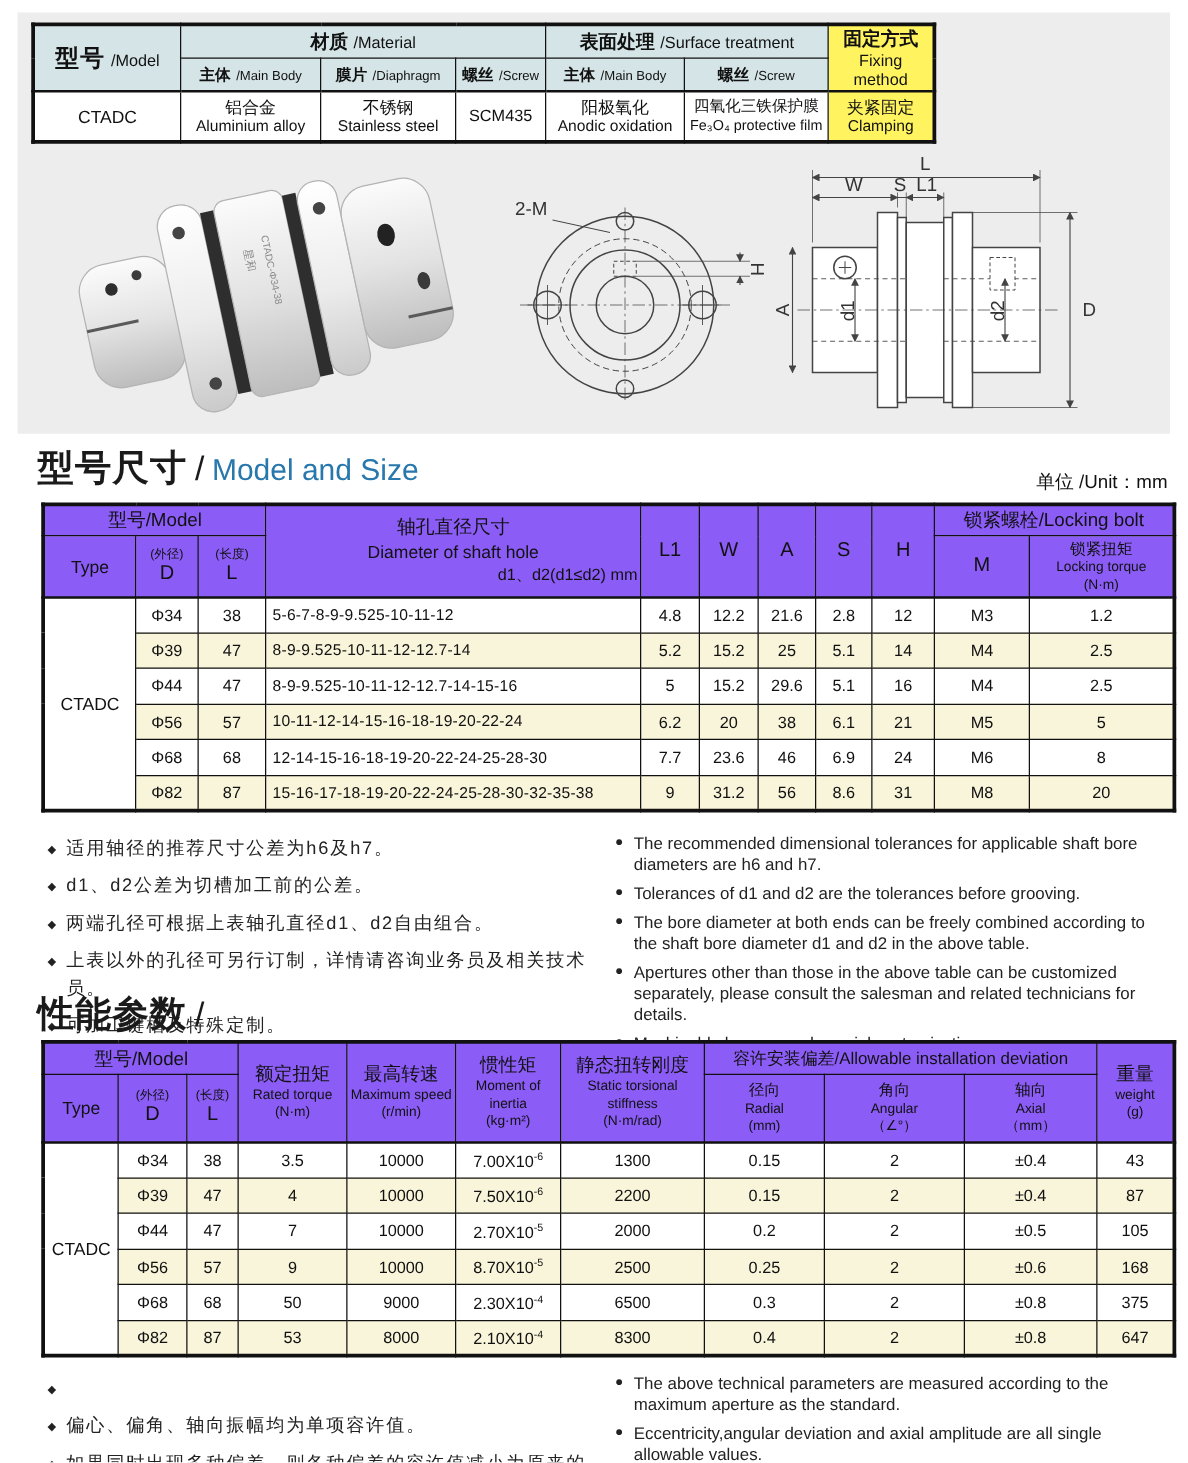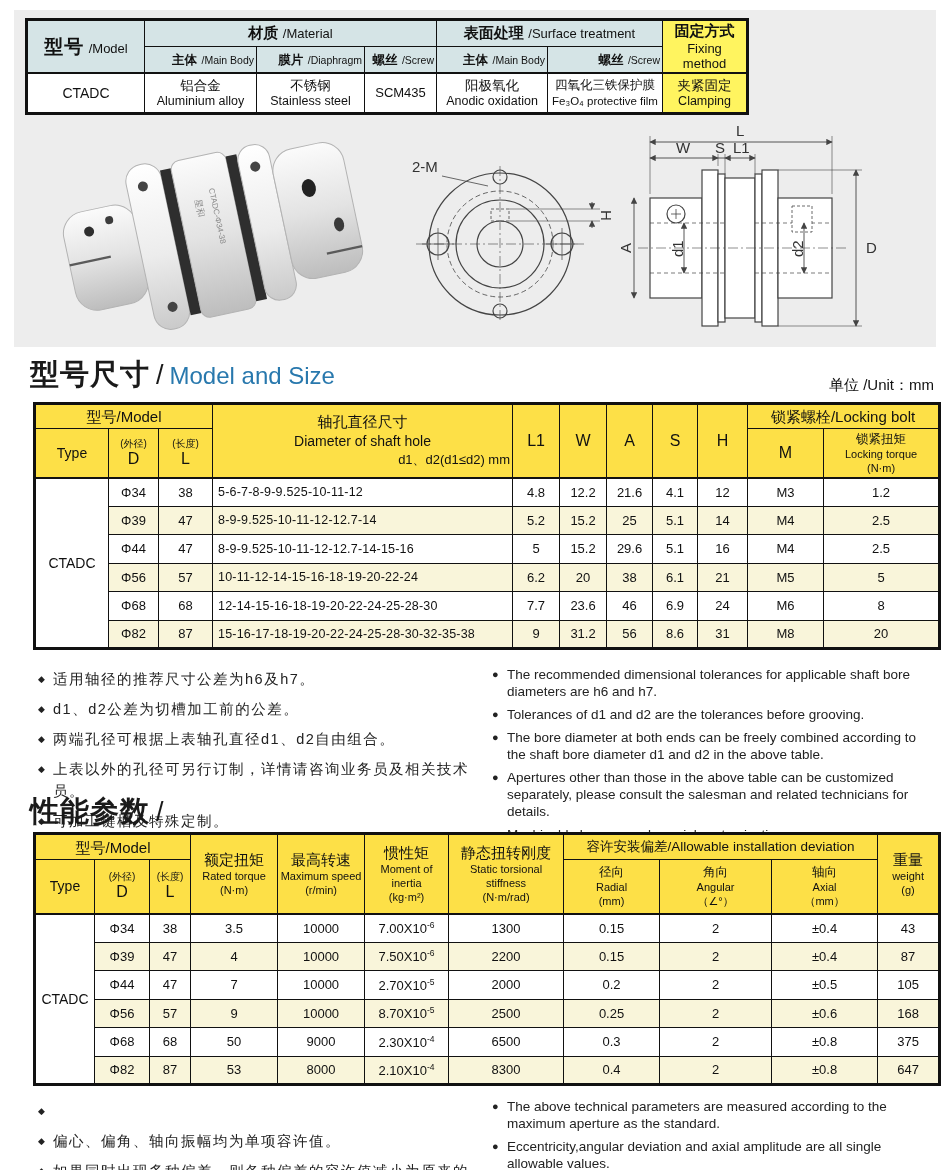--- a/index.html
+++ b/index.html
@@ -17,35 +17,35 @@
   .mt-head { background:#d5e4e6; }
   .yellow { background:#fff45f; }
   .zh-lg { font-size:19px; font-weight:bold; letter-spacing:1px; }
   .en-md { font-size:13px; }
   .zh-md { font-size:15px; font-weight:bold; }
   .zh-sm { font-size:12.5px; font-weight:bold; }
   .en-sm { font-size:10.5px; }
   .cell-zh { font-size:13.5px; line-height:17px; }
   .cell-en { font-size:12.5px; line-height:15px; }
   .mt-r1 td { height:27px; }
-  .mt-r2 td { height:26px;text-align:right; }
+  .mt-r2 td { height:26px; }
   .mt-r3 td { height:40px; }
 
   
   .sec-title { position:absolute; left:30px; display:flex; align-items:baseline; white-space:nowrap; }
   .sec-title .t-zh { font-size:29px; font-weight:bold; color:#1a1a1a; letter-spacing:1px; }
   .sec-title .t-sep { font-size:27px; font-weight:300; color:#1a1a1a; margin:0 6px; }
   .sec-title .t-en { font-size:24px; color:#2878ad; }
   .unit-label { position:absolute; right:16px; font-size:15px; color:#111; }
 
   
   .spec { position:absolute; left:33px; width:905px; border-collapse:collapse; table-layout:fixed; background:#fff; border:3px solid #111; }
   .spec th, .spec td { border:1px solid #111; text-align:center; vertical-align:middle; padding:1px 2px; }
   .spec thead { border-bottom:2.5px solid #111; }
-  .spec thead th { background:#fde047; font-weight:normal; }
+  .spec thead th { background:#8b5cf6; font-weight:normal; }
   .spec tbody tr:nth-child(even) td { background:#f9f5da; }
   .spec tbody td { font-size:13px; height:28.5px; }
   .spec td.model-cell { background:#fff !important; font-size:14px; }
   .spec td.holes-cell { text-align:left; padding-left:5px; font-size:12.5px; letter-spacing:0.2px; }
   .spec sup { font-size:8.5px; }
   .h-zh { font-size:15px; line-height:19px; }
   .h-en { font-size:12px; line-height:15px; }
   .h-en-sm { font-size:11px; line-height:14px; }
   .h-zh-sm { font-size:12.5px; line-height:16px; }
   .h-tiny { font-size:10px; line-height:12px; }
@@ -299,21 +299,21 @@
     </thead>
     <tbody id="size-body">
         <tr>
           <td rowspan="6" class="model-cell">CTADC</td>
           <td>Φ34</td>
           <td>38</td>
           <td class="holes-cell">5-6-7-8-9-9.525-10-11-12</td>
           <td>4.8</td>
           <td>12.2</td>
           <td>21.6</td>
-          <td>4.1</td>
+          <td>2.8</td>
           <td>12</td>
           <td>M3</td>
           <td>1.2</td>
         </tr>
         <tr>
           <td>Φ39</td>
           <td>47</td>
           <td class="holes-cell">8-9-9.525-10-11-12-12.7-14</td>
           <td>5.2</td>
           <td>15.2</td>

